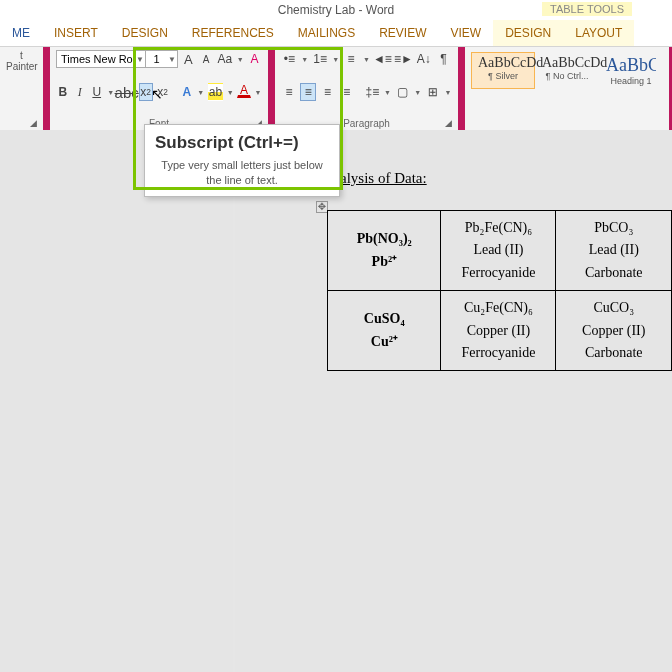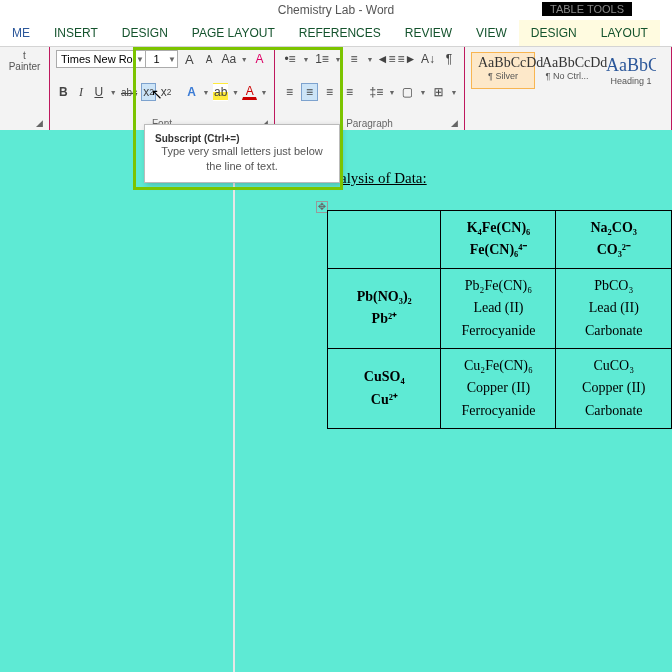--- a/index.html
+++ b/index.html
@@ -1,29 +1,29 @@
 <!DOCTYPE html>
 <html><head>
 <meta charset="utf-8">
 <style>
   * { box-sizing: border-box; margin: 0; padding: 0; }
   body { font-family: "Segoe UI", Tahoma, sans-serif; font-size: 11px; background: #fff; width: 672px; height: 672px; overflow: hidden; position: relative; }
   
   .titlebar { background: #fff; text-align: center; padding: 3px 0; font-size: 12px; color: #555; position: relative; }
-  .table-tools { position: absolute; right: 40px; top: 2px; color: #888; font-size: 11px; background: #000000; padding: 1px 8px; }
+  .table-tools { position: absolute; right: 40px; top: 2px; color: #888; font-size: 11px; background: #fef9c3; padding: 1px 8px; }
   
   .ribbon-tabs { display: flex; background: #fff; border-bottom: 1px solid #d4d4d4; font-size: 12px; }
-  .ribbon-tab { padding: 6px 12px; color: #14532d; cursor: pointer; }
+  .ribbon-tab { padding: 6px 12px; color: #a16207; cursor: pointer; }
   .ribbon-tab.active { color: #2b579a; }
   .ribbon-tab.ctx { background: #fffbe0; }
   
   .ribbon { display: flex; background: #f3f3f3; border-bottom: 1px solid #d4d4d4; height: 85px; position: relative; }
-  .ribbon-group { border-right: 1px solid #be185d; padding: 3px 6px 0 6px; display: flex; flex-direction: column; justify-content: space-between; position: relative; }
+  .ribbon-group { border-right: 7px solid #be185d; padding: 3px 6px 0 6px; display: flex; flex-direction: column; justify-content: space-between; position: relative; }
   .ribbon-group-label { font-size: 10px; color: #666; text-align: center; padding: 2px 0; }
-  .ribbon-row { display: flex; align-items: center; gap: 3px; margin-bottom: 2px; }
+  .ribbon-row { display: flex; align-items: flex-start; gap: 3px; margin-bottom: 2px; }
   
   .clipboard-group { width: 50px; }
   .font-group { width: 225px; }
   .para-group { width: 190px; }
   .styles-group { flex: 1; }
   
   .font-select { display: flex; align-items: center; border: 1px solid #ababab; background: #fff; font-size: 11px; }
   .font-name { width: 78px; padding: 2px 4px; white-space: nowrap; overflow: hidden; }
   .font-size { width: 22px; padding: 2px 2px; border-left: 1px solid #ababab; text-align: center; }
   .dd { width: 10px; text-align: center; color: #666; font-size: 8px; }
@@ -39,24 +39,24 @@
   .style-label { font-size: 9px; color: #555; }
   
   .launcher { position: absolute; right: 2px; bottom: 2px; width: 12px; height: 12px; font-size: 9px; color: #666; border: 1px solid transparent; }
   
   .painter { font-size: 10px; color: #555; text-align: center; }
   
   .highlight-box { position: absolute; left: 133px; top: 47px; width: 210px; height: 143px; border: 3px solid #7cc400; pointer-events: none; z-index: 50; }
   .cursor { position: absolute; left: 151px; top: 86px; z-index: 60; font-size: 14px; color: #000; }
   
   .tooltip { position: absolute; left: 144px; top: 124px; width: 196px; background: #fff; border: 1px solid #bbb; box-shadow: 2px 2px 6px rgba(0,0,0,0.2); padding: 8px 10px; z-index: 40; }
-  .tooltip-title { font-weight: bold; font-size: 10px; color: #333; }
+  .tooltip-title { font-weight: bold; font-size: 17px; color: #333; margin-bottom: 5px; }
   .tooltip-body { font-size: 11px; color: #555; line-height: 1.35; text-align: center; }
   
-  .doc-area { position: absolute; left: 0; top: 130px; right: 0; bottom: 0; background: #5eead4; }
+  .doc-area { position: absolute; left: 0; top: 130px; right: 0; bottom: 0; background: #e5e5e5; }
   .page-edge { position: absolute; left: 233px; top: 0; bottom: 0; width: 2px; background: #e6e6e6; }
   
   .heading-text { position: absolute; left: 340px; top: 40px; font-family: "Times New Roman", serif; font-size: 15px; color: #000; text-decoration: underline; }
   .handle { position: absolute; left: 316px; top: 71px; width: 12px; height: 12px; border: 1px solid #999; font-size: 10px; text-align: center; line-height: 10px; color: #666; }
   
   table.lab { position: absolute; left: 327px; top: 80px; border-collapse: collapse; font-family: "Times New Roman", serif; font-size: 14px; }
   table.lab td { border: 1px solid #000; padding: 6px 4px; text-align: center; vertical-align: middle; }
   table.lab td.c0 { width: 118px; }
   table.lab td.c1 { width: 118px; }
   table.lab td.c2 { width: 120px; }
@@ -70,22 +70,22 @@
 
 <div class="titlebar">
   <span>Chemistry Lab - Word</span>
   <span class="table-tools">TABLE TOOLS</span>
 </div>
 
 <div class="ribbon-tabs">
   <div class="ribbon-tab active">ME</div>
   <div class="ribbon-tab">INSERT</div>
   <div class="ribbon-tab">DESIGN</div>
-  <div class="ribbon-tab">PAGE LAYOUT</div>
   <div class="ribbon-tab">REFERENCES</div>
+  <div class="ribbon-tab">MAILINGS</div>
   <div class="ribbon-tab">REVIEW</div>
   <div class="ribbon-tab">VIEW</div>
   <div class="ribbon-tab ctx">DESIGN</div>
   <div class="ribbon-tab ctx">LAYOUT</div>
 </div>
 
 <div class="ribbon">
   <div class="ribbon-group clipboard-group">
     <div class="painter">t Painter</div>
     <div class="ribbon-group-label"></div>
@@ -106,21 +106,21 @@
       <span class="smallbtn caret">▼</span>
       <span class="smallbtn" style="color:#d06">
           <span>A</span>
         </span>
     </div>
     <div class="ribbon-row">
       <span class="smallbtn" style="font-weight:bold">B</span>
       <span class="smallbtn" style="font-style:italic;font-family:serif">I</span>
       <span class="smallbtn" style="text-decoration:underline">U</span>
       <span class="smallbtn caret">▼</span>
-      <span class="smallbtn" style="text-decoration:line-through;font-size:10px">abc</span>
+      <span class="smallbtn" style="text-decoration:line-through;font-size:15px">abc</span>
       <span class="smallbtn sel" style="position:relative;z-index:10">
           <span>x</span>
           <sub>2</sub>
         </span>
       <span class="smallbtn">
           <span>x</span>
           <sup>2</sup>
         </span>
       <span style="width:6px"></span>
       <span class="smallbtn" style="color:#3a7bd5;font-weight:bold">A</span>
@@ -190,31 +190,20 @@
   <div class="tooltip-body">Type very small letters just below the line of text.</div>
 </div>
 
 <div class="doc-area">
   <div class="page-edge"></div>
   <div class="heading-text">alysis of Data:</div>
   <div class="handle">✥</div>
 
   <table class="lab">
     <tbody>
-        <tr>
-      <td class="c0"></td>
-      <td class="c1">
-        <span class="cell-line b">K₄Fe(CN)₆</span>
-        <span class="cell-line b">Fe(CN)₆⁴⁻</span>
-      </td>
-      <td class="c2">
-        <span class="cell-line b">Na₂CO₃</span>
-        <span class="cell-line b">CO₃²⁻</span>
-      </td>
-    </tr>
     <tr>
       <td class="c0">
         <span class="cell-line b">Pb(NO₃)₂</span>
         <span class="cell-line b">Pb²⁺</span>
       </td>
       <td class="c1">
         <span class="cell-line">Pb₂Fe(CN)₆</span>
         <span class="cell-line">Lead (II)</span>
         <span class="cell-line">Ferrocyanide</span>
       </td>

